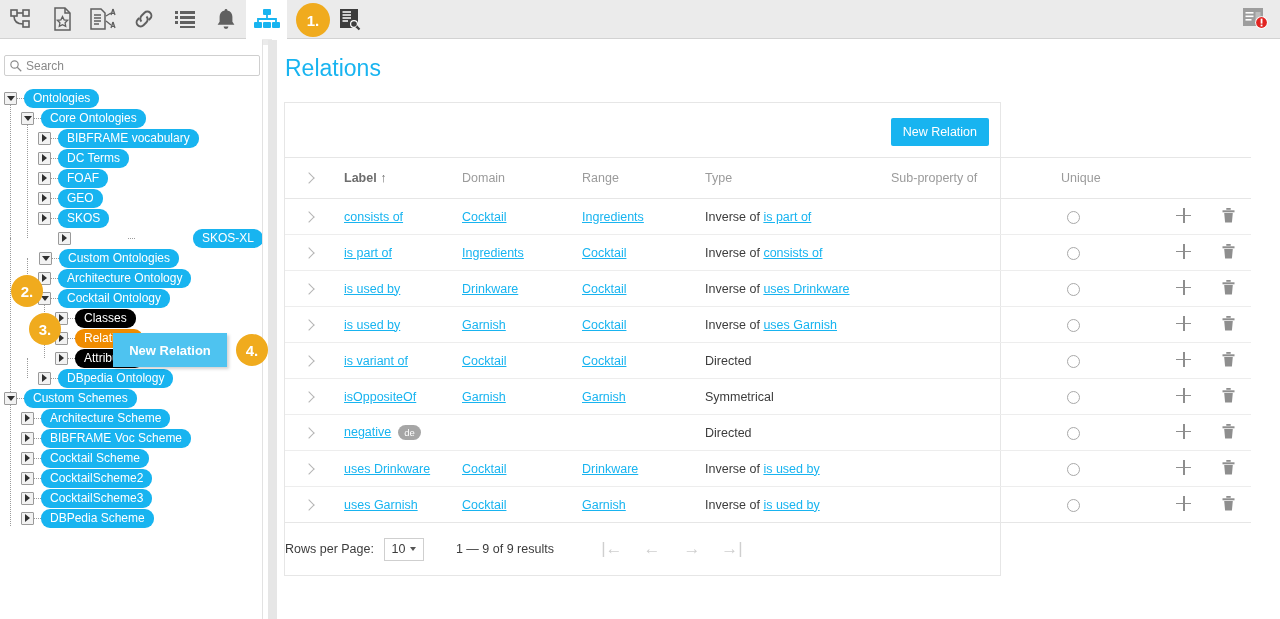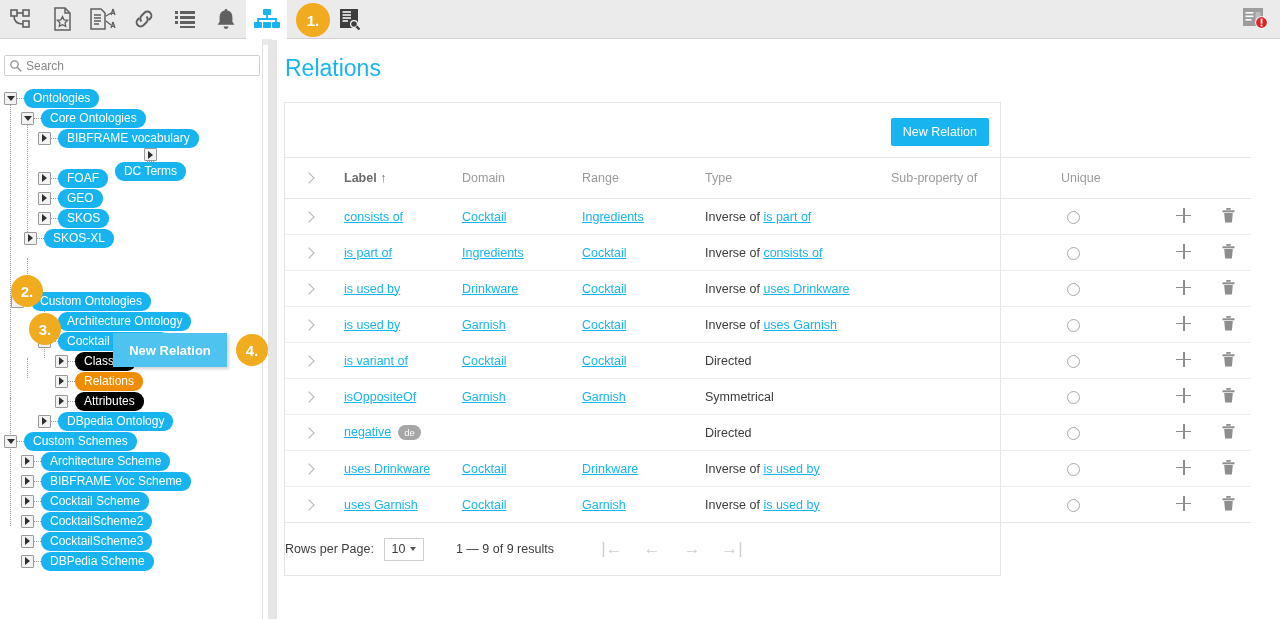--- a/index.html
+++ b/index.html
@@ -307,21 +307,21 @@
         <span class="dash"></span>
         <span class="pill">Core Ontologies</span>
       </div>
       <div class="node" style="padding-left: 38px;">
         <span class="twisty right">
           <i></i>
         </span>
         <span class="dash"></span>
         <span class="pill">BIBFRAME vocabulary</span>
       </div>
-      <div class="node" style="padding-left: 38px; flex-direction: column;">
+      <div class="node" style="padding-left: 38px;">
         <span class="twisty right">
           <i></i>
         </span>
         <span class="dash"></span>
         <span class="pill">DC Terms</span>
       </div>
       <div class="node" style="padding-left: 38px; text-align: center;">
         <span class="twisty right">
           <i></i>
         </span>
@@ -335,28 +335,28 @@
         <span class="dash"></span>
         <span class="pill">GEO</span>
       </div>
       <div class="node" style="padding-left: 38px;">
         <span class="twisty right">
           <i></i>
         </span>
         <span class="dash"></span>
         <span class="pill">SKOS</span>
       </div>
-      <div class="node" style="padding-left: 24px;">
+      <div class="node" style="padding-left: 58px; justify-content: space-between;">
         <span class="twisty right">
           <i></i>
         </span>
         <span class="dash"></span>
         <span class="pill">SKOS-XL</span>
       </div>
-      <div class="node" style="padding-left: 11px; margin-top: 43px;">
+      <div class="node" style="padding-left: 39px;">
         <span class="twisty down">
           <i></i>
         </span>
         <span class="dash"></span>
         <span class="pill">Custom Ontologies</span>
       </div>
       <div class="node" style="padding-left: 38px;">
         <span class="twisty right">
           <i></i>
         </span>

